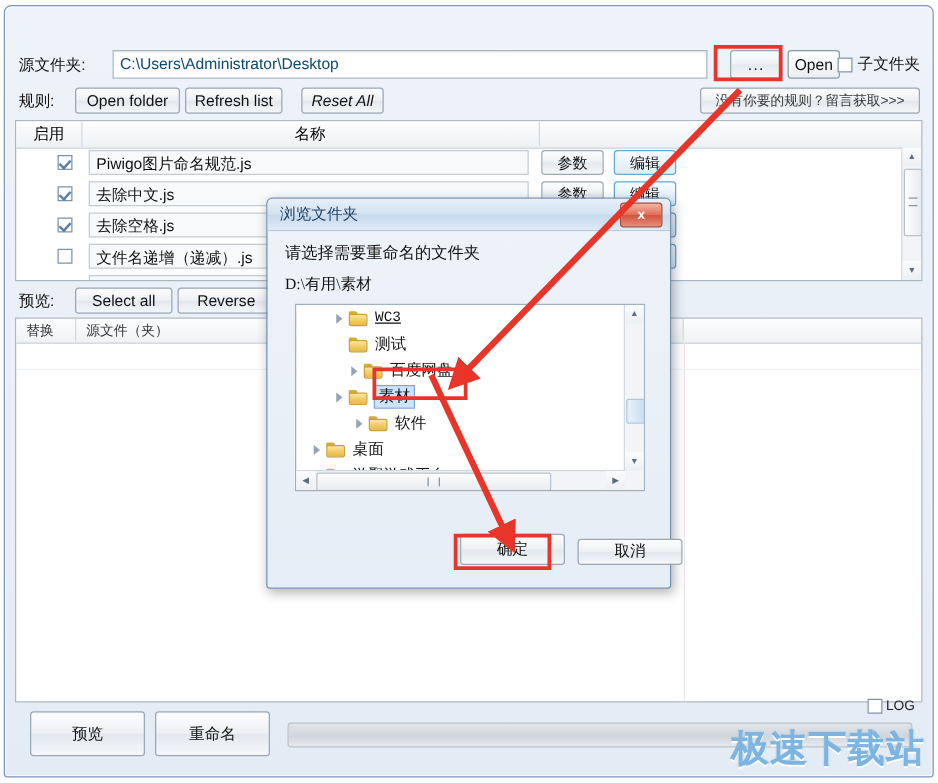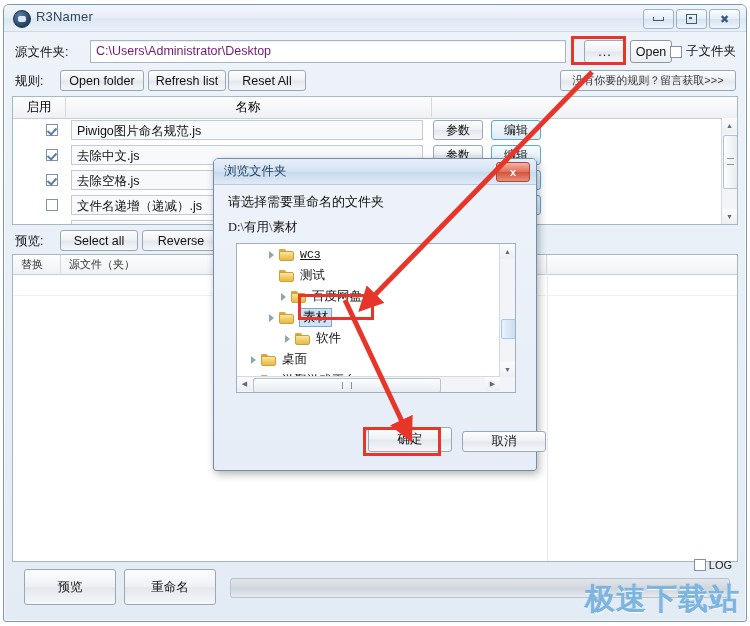--- a/index.html
+++ b/index.html
@@ -57,21 +57,21 @@
     position:absolute;left:6px;top:27px;right:6px;bottom:6px;
   }
 
   
   .row-src{position:absolute;left:2px;top:8px;right:2px;height:24px;}
   .lbl{font-size:12.5px;color:#111;}
   .src-label{position:absolute;left:3px;top:4px;}
   .src-input{
     position:absolute;left:78px;top:0;right:172px;height:23px;
     border:1px solid #a6b6c6;background:#fff;box-sizing:border-box;
-    padding:3px 5px;font-size:12.5px;color:#701a75;
+    padding:3px 5px;font-size:12.5px;color:#0c4a6e;
     box-shadow:0 1px 1px rgba(0,0,0,.07) inset;
   }
   .btn{
     border:1px solid #9aa8b6;border-radius:3px;box-sizing:border-box;
     background:linear-gradient(180deg,#fcfdfe 0%,#eef1f4 48%,#e3e8ee 52%,#f5f7f9 100%);
     font-size:12.5px;color:#111;
     display:flex;align-items:center;justify-content:center;
     cursor:default;
   }
   .btn-dots{position:absolute;right:112px;top:0;width:42px;height:23px;letter-spacing:1px;}
@@ -85,21 +85,21 @@
   .cbox.checked:after{
     content:"";position:absolute;left:2px;top:1px;width:4px;height:7px;
     border:solid #5b7fa6;border-width:0 2px 2px 0;transform:rotate(42deg);
   }
 
   
   .row-rules{position:absolute;left:2px;top:38px;right:2px;height:22px;}
   .rules-label{position:absolute;left:3px;top:3px;}
   .btn-openfolder{position:absolute;left:48px;top:0;width:84px;height:21px;}
   .btn-refresh{position:absolute;left:136px;top:0;width:78px;height:21px;}
-  .btn-resetall{position:absolute;left:216px;top:0;width:78px;height:21px;}
+  .btn-resetall{position:absolute;left:229px;top:0;width:66px;height:21px;font-style:italic;}
   .btn-promo{
     position:absolute;right:2px;top:0;width:176px;height:21px;
     font-size:11px;color:#3a3a3a;
   }
 
   
   .rules-list{
     position:absolute;left:2px;top:64px;right:2px;height:129px;
     border:1px solid #a9b6c3;background:#fff;box-sizing:border-box;overflow:hidden;
   }
@@ -255,35 +255,20 @@
   .anno-box{position:absolute;border:3px solid #e8352a;box-sizing:border-box;pointer-events:none;}
   .anno-svg{position:absolute;left:0;top:0;width:750px;height:626px;pointer-events:none;}
 </style>
 </head>
 <body>
 
 <div id="app">
 
   <div class="window">
 
-    <div class="titlebar">
-      <div class="app-icon"></div>
-      <div class="title-text">R3Namer</div>
-      <div class="winbtns">
-        <div class="winbtn">
-            <span class="gl-min"></span>
-          </div>
-        <div class="winbtn">
-            <span class="gl-max"></span>
-          </div>
-        <div class="winbtn close">
-            <span class="gl-x">✖</span>
-          </div>
-      </div>
-    </div>
 
     <div class="client">
 
       <div class="row-src">
         <div class="lbl src-label">源文件夹:</div>
         <div class="src-input">C:\Users\Administrator\Desktop</div>
         <div class="btn btn-dots">...</div>
         <div class="btn btn-open">Open</div>
         <div class="chk-sub">
           <span class="cbox"></span>

